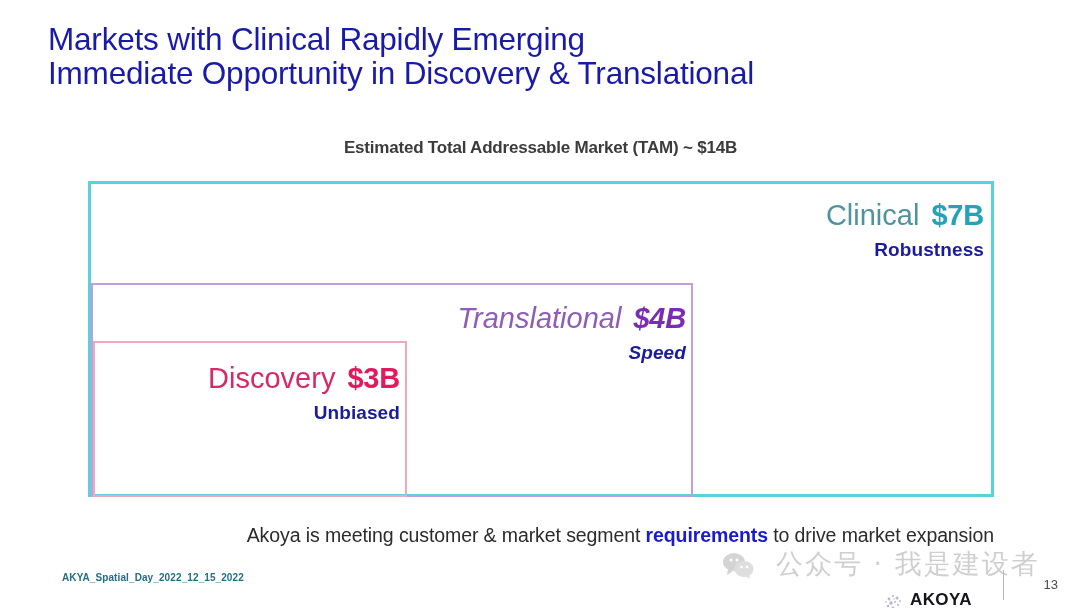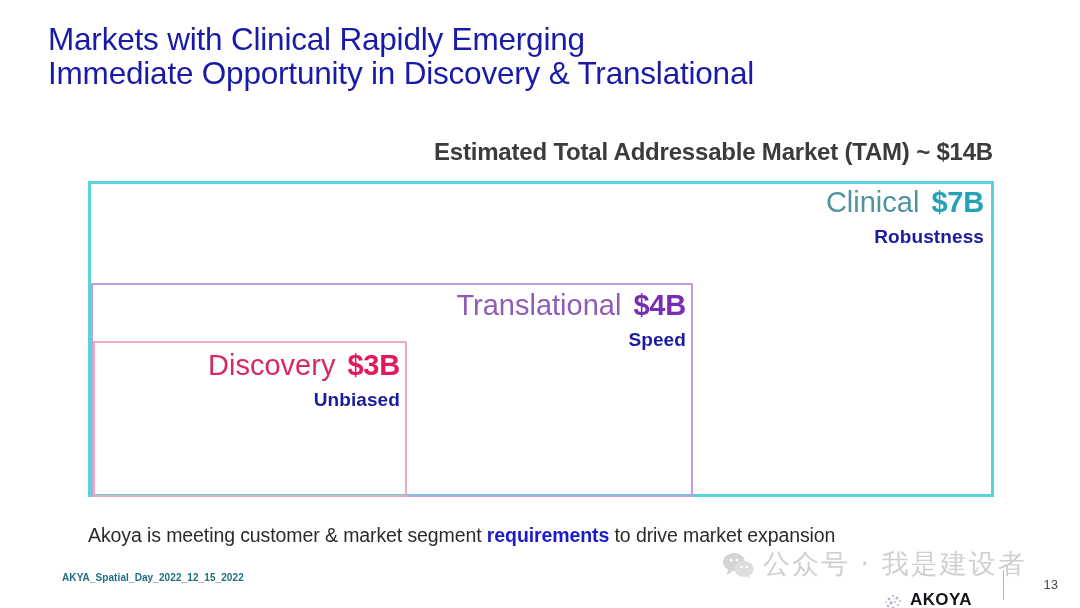--- a/index.html
+++ b/index.html
@@ -35,22 +35,22 @@
     letter-spacing: -0.2px;
   }
   .slide-title .t-line { display: block; }
 
   
   .chart-heading {
     position: absolute;
     left: 88px;
     top: 138px;
     width: 905px;
-    text-align: right;
-    font-size: 24px;
+    text-align: center;
+    font-size: 17px;
     font-weight: bold;
     color: #3b3b3b;
     letter-spacing: -0.2px;
   }
 
   
   .boxes {
     position: absolute;
     left: 0;
     top: 0;
@@ -84,20 +84,21 @@
     width: 314px;
     height: 156px;
     border: 2.5px solid #f0a8bb;
   }
 
   
   .box-label {
     position: absolute;
     white-space: nowrap;
     text-align: right;
+    margin-top: 13px;
   }
   .box-label .seg-row {
     display: block;
     line-height: 1;
   }
   .seg-name {
     font-size: 29px;
     font-weight: 400;
     letter-spacing: 0px;
   }
@@ -121,39 +122,40 @@
     top: 188px;
     width: 424px;
   }
   .label-clinical .seg-name { color: #4f949c; }
   .label-clinical .seg-value { color: #24a3b6; }
 
   .label-translational {
     left: 300px;
     top: 291px;
     width: 386px;
+    font-style: italic;
   }
   .label-translational .seg-name { color: #8f5cb8; }
   .label-translational .seg-value { color: #7a2cb5; }
 
   .label-discovery {
     left: 60px;
     top: 351px;
     width: 340px;
   }
   .label-discovery .seg-name { color: #d62a66; }
   .label-discovery .seg-value { color: #e21a5c; }
 
   
   .caption {
     position: absolute;
     left: 88px;
     top: 524px;
     width: 906px;
-    text-align: left;
+    text-align: right;
     font-size: 19.5px;
     color: #2b2b2b;
     letter-spacing: -0.1px;
   }
   .caption b {
     color: #1a1ad0;
     font-weight: bold;
   }
 
   
@@ -220,21 +222,21 @@
     background: #b9b9b9;
   }
 
   
   .watermark {
     position: absolute;
     left: 722px;
     top: 546px;
     display: flex;
     align-items: center;
-    gap: 11px;
+    gap: 24px;
     opacity: 0.42;
     pointer-events: none;
   }
   .wm-icon { width: 30px; height: 26px; position: relative; }
   .wm-text {
     font-size: 27px;
     color: #8e8e8e;
     letter-spacing: 2px;
     font-family: "DejaVu Sans", sans-serif;
     white-space: nowrap;

